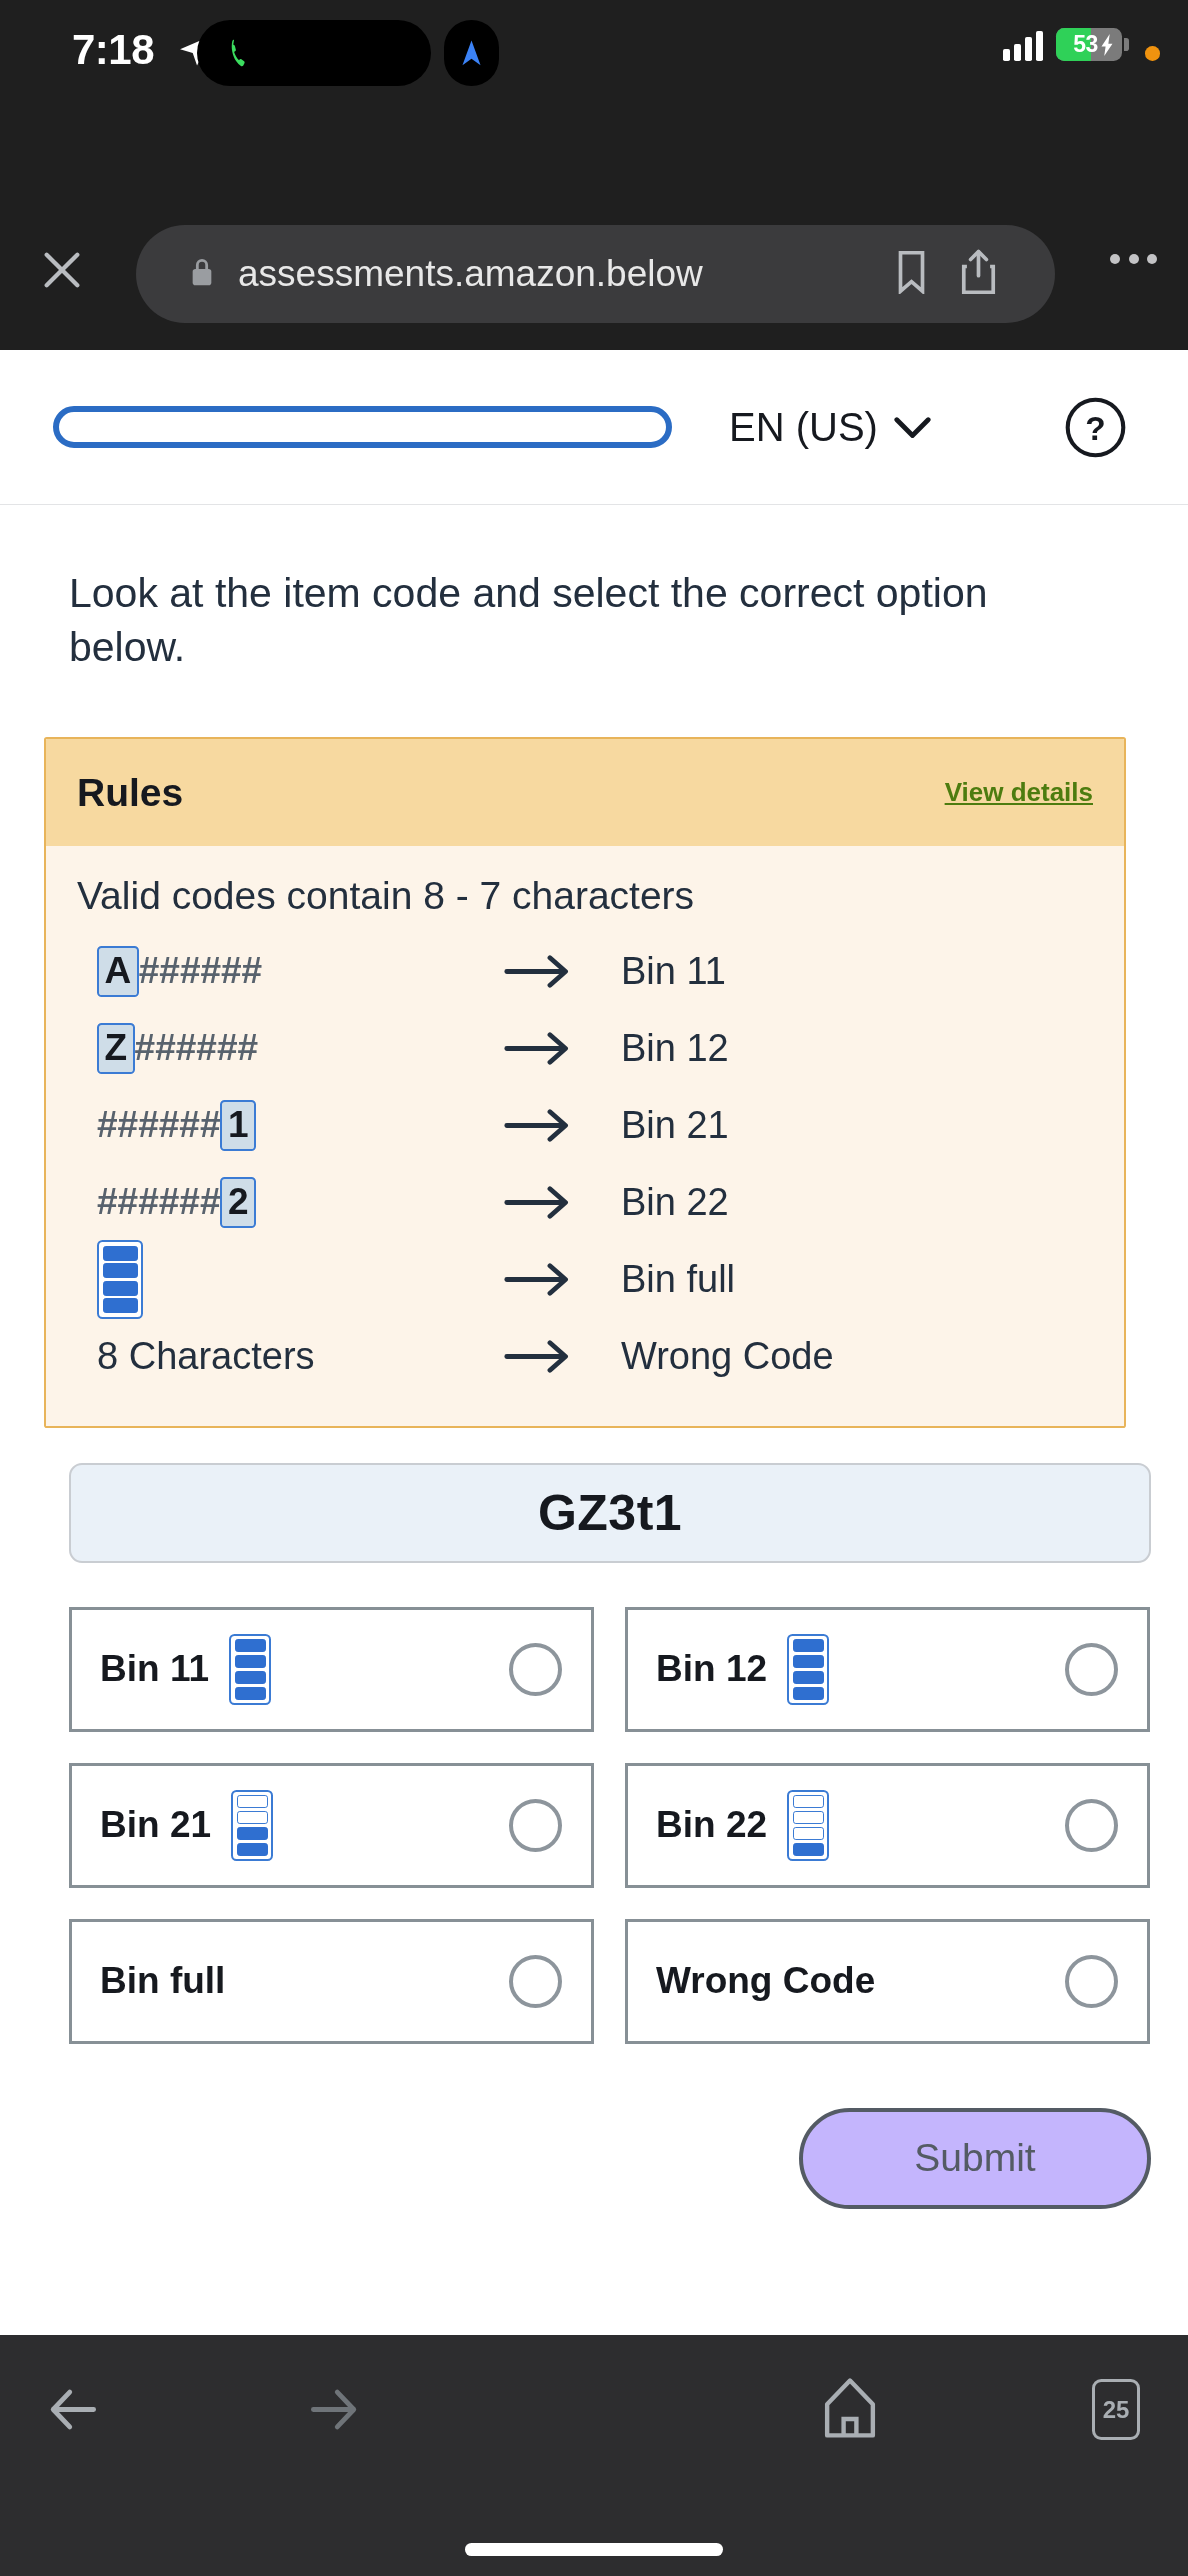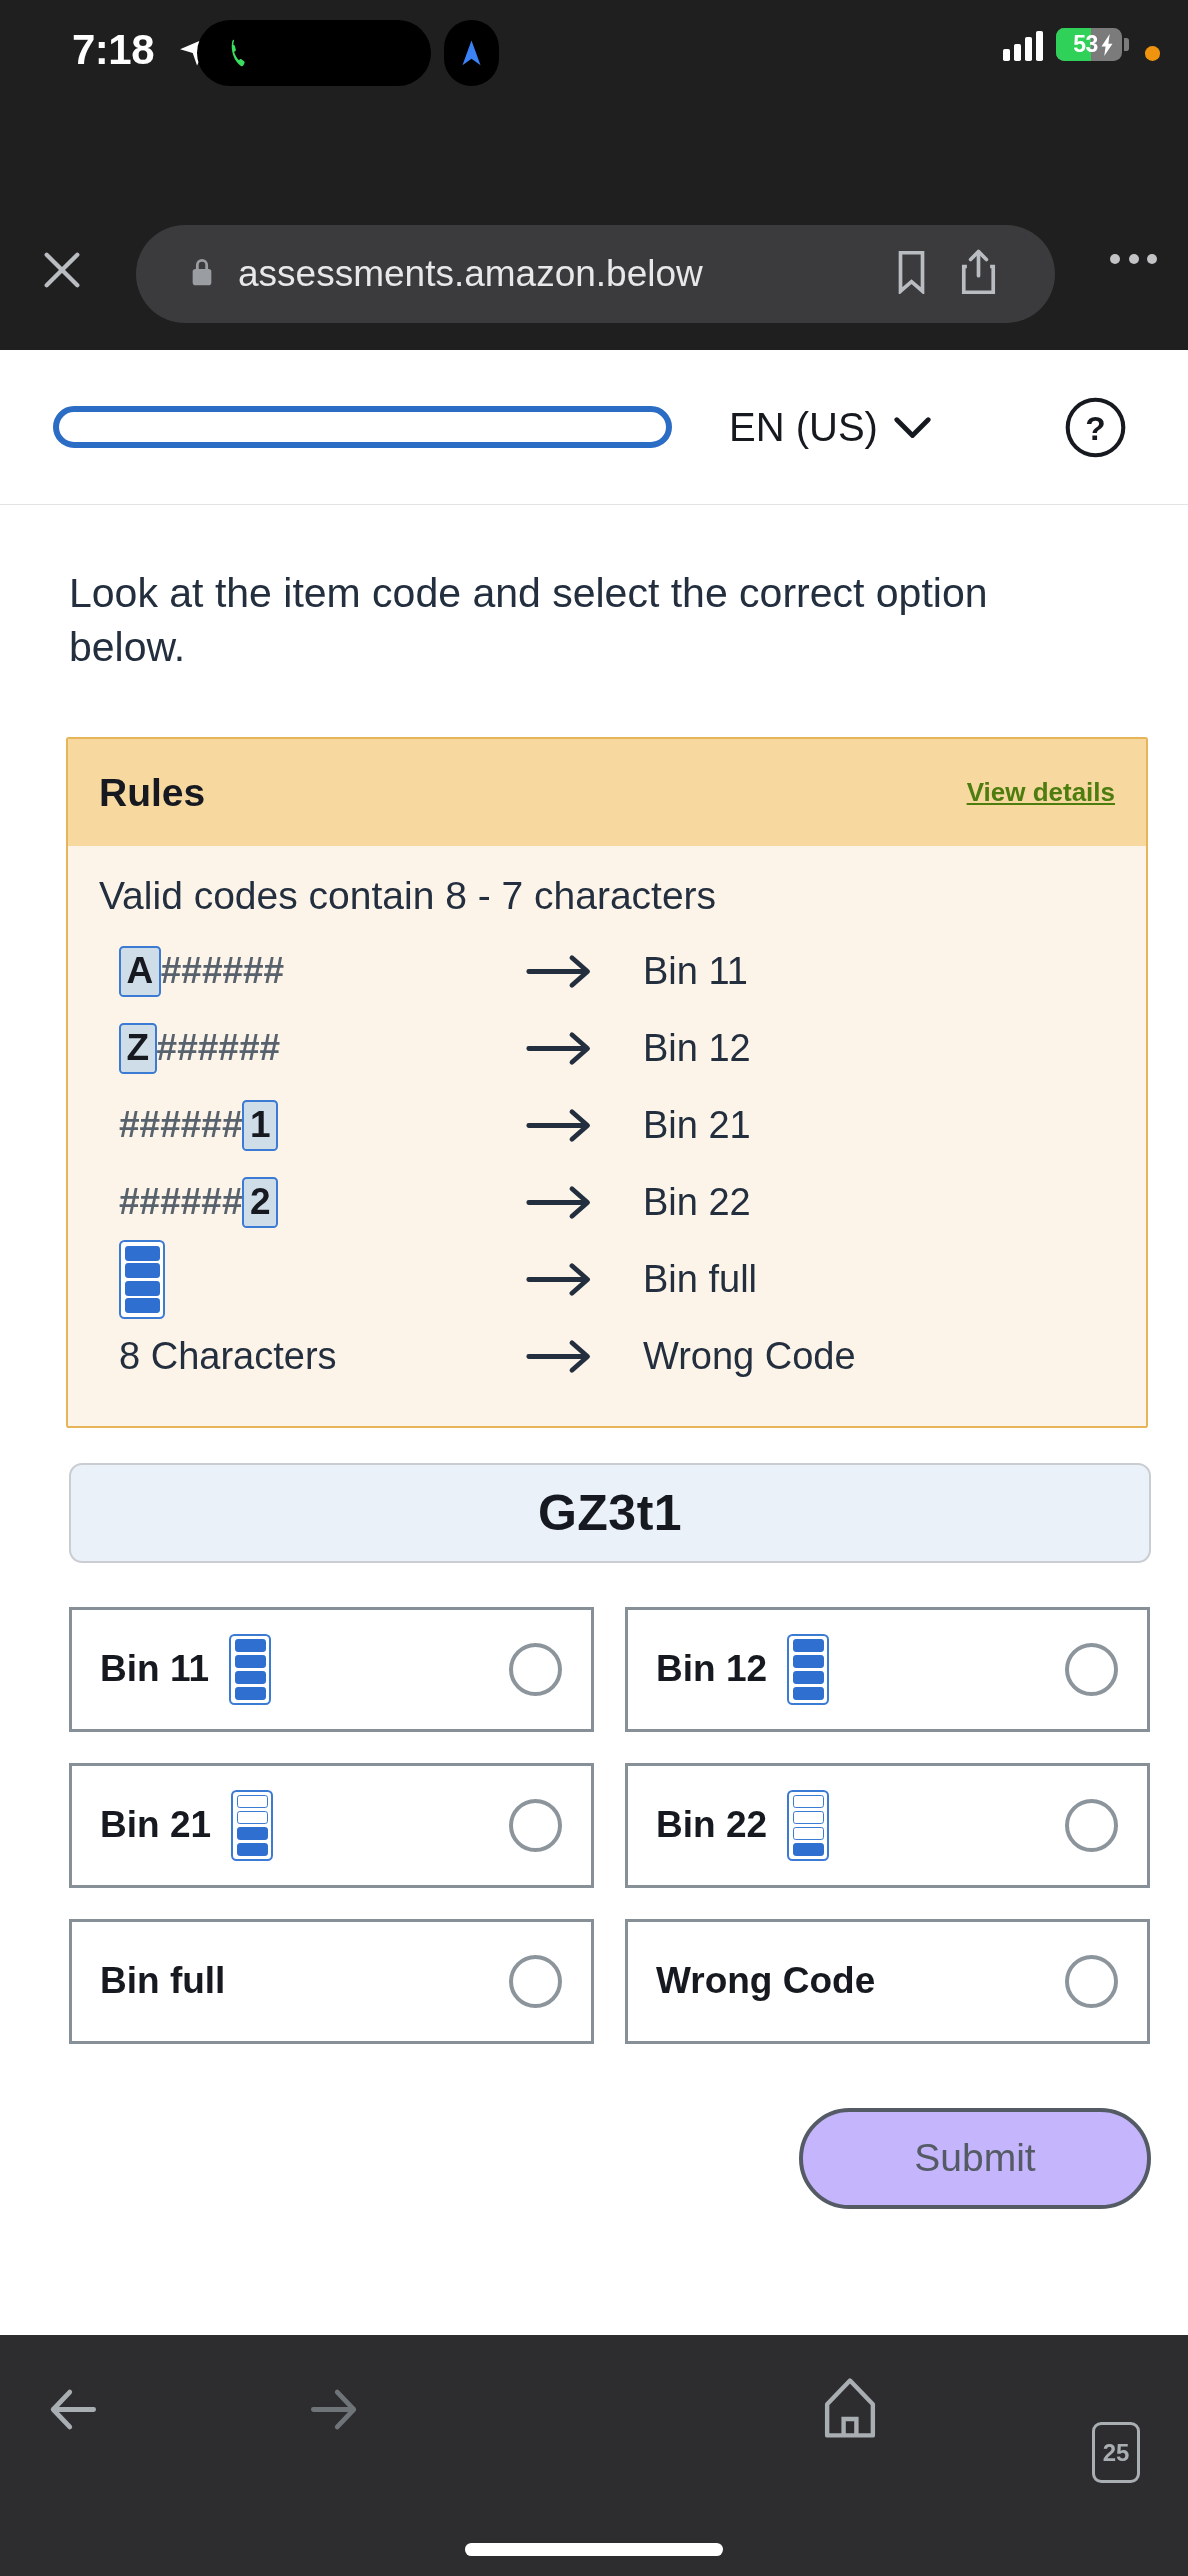--- a/index.html
+++ b/index.html
@@ -93,21 +93,21 @@
 
   
   .content { position: absolute; top: 505px; left: 16px; width: 1072px; }
   .prompt {
     margin: 61px 53px 0 53px; color: #232f3e;
     font-size: 41px; line-height: 1.32; font-weight: 400;
   }
 
   
   .rules-card {
-    margin: 63px 53px 0 50px; width: 1082px;
+    margin: 63px 53px 0 28px; width: 1082px;
     border: 2.8px solid #e8b45a; border-radius: 2.8px; overflow: hidden;
   }
   .rules-head {
     background: #f7d9a0; height: 107px; padding: 0 31px;
     display: flex; align-items: center; justify-content: space-between;
   }
   .rules-title { color:#16191f; font-size: 39px; font-weight: 700; }
   .rules-link {
     color: #4d7c0f; font-size: 26px; font-weight: 700; text-decoration: underline;
   }
@@ -176,21 +176,21 @@
     background: #2d2d2f;
   }
   .bb-row { position: absolute; top: 33px; left: 0; width: 1188px; height: 92px; }
   .bb-back { position: absolute; left: 44px; top: 13px; }
   .bb-fwd  { position: absolute; left: 306px; top: 13px; }
   .bb-home { position: absolute; left: 818px; top: 7.4px; }
   .bb-tabs {
     position: absolute; right: 48px; top: 11px;
     width: 48px; height: 61px; border: 3.7px solid #a9aeb3; border-radius: 9.2px;
     display:flex; align-items:center; justify-content:center;
-    color:#a9aeb3; font-size: 24px; font-weight: 600; margin-top: 43px;
+    color:#a9aeb3; font-size: 24px; font-weight: 600;
   }
   .home-indicator {
     position: absolute; left: 50%; transform: translateX(-50%);
     bottom: 20px; width: 258px; height: 13px; background:#fff; border-radius: 6.4px;
   }
 </style>
 </head>
 <body>
 
 <div class="screen">

